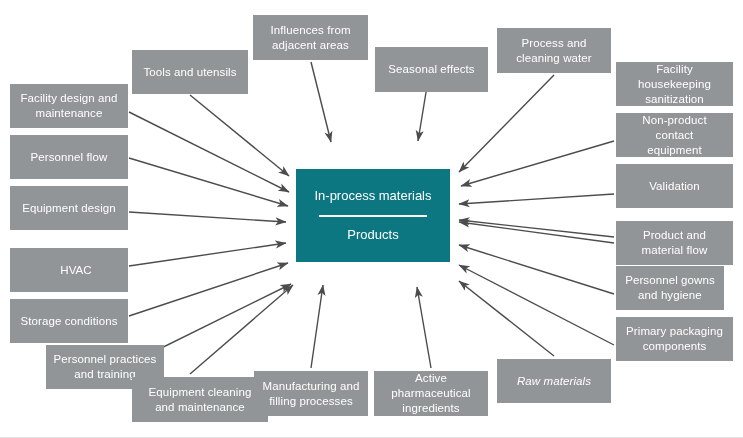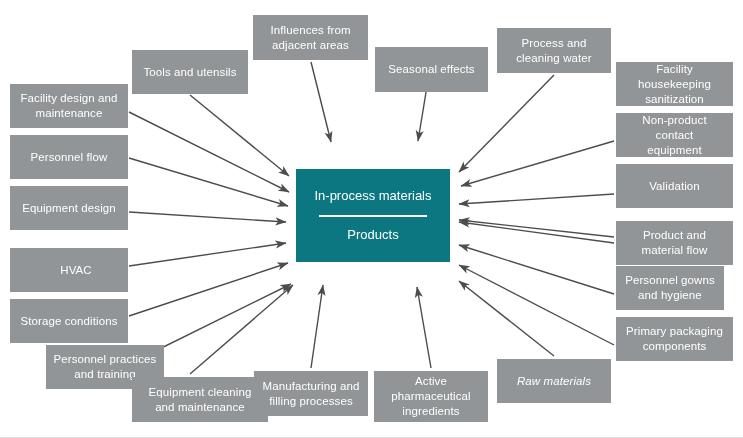--- a/index.html
+++ b/index.html
@@ -170,21 +170,21 @@
     </div>
   <div id="boxes-bottom">
       <div class="factor-box" style="left: 132px; top: 377px; width: 136px; height: 45px;">
         <span>Equipment cleaning
 and maintenance</span>
       </div>
       <div class="factor-box" style="left: 254px; top: 371px; width: 114px; height: 45px;">
         <span>Manufacturing and
 filling processes</span>
       </div>
-      <div class="factor-box" style="left: 374px; top: 371px; width: 114px; height: 51px;">
+      <div class="factor-box" style="left: 374px; top: 371px; width: 114px; height: 45px;">
         <span>Active pharmaceutical
 ingredients</span>
       </div>
       <div class="factor-box" style="left: 497px; top: 359px; width: 114px; height: 44px; font-style: italic;">
         <span>Raw materials</span>
       </div>
     </div>
 
   <div id="center-box">
     <div class="center-line">In-process materials</div>

